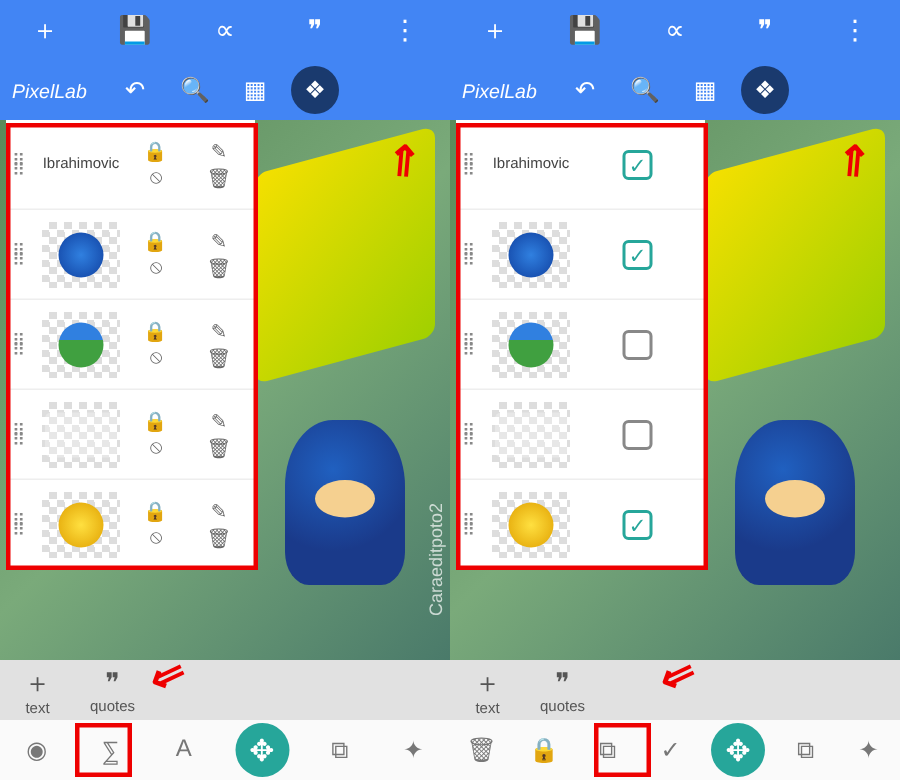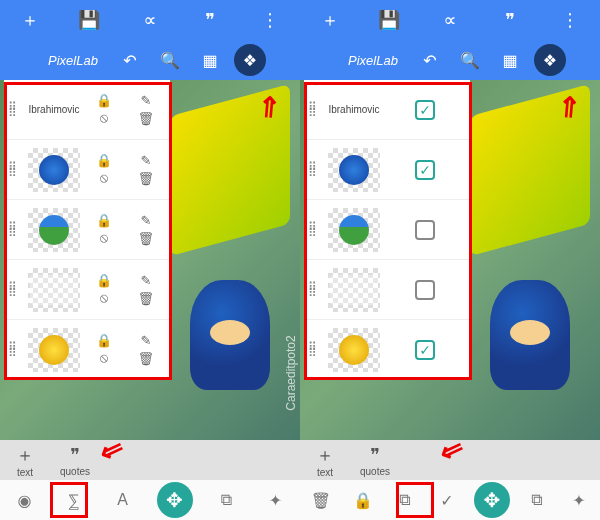--- a/index.html
+++ b/index.html
@@ -1,20 +1,20 @@
 <!DOCTYPE html>
 <html><head>
 <meta charset="utf-8">
 <style>
   * { margin: 0; padding: 0; box-sizing: border-box; }
   body { font-family: Arial, sans-serif; background: #fff; width: 600px; height: 520px; display: flex; }
   .pane { width: 300px; height: 520px; position: relative; overflow: hidden; }
   .topbar { height: 40px; background: #4285f4; display: flex; align-items: center; justify-content: space-around; color: #fff; }
   .topbar .ico { width: 24px; height: 24px; display: flex; align-items: center; justify-content: center; font-size: 18px; }
-  .subbar { height: 40px; background: #4285f4; display: flex; align-items: center; color: #fff; padding-left: 40px; }
+  .subbar { height: 40px; background: #4285f4; display: flex; align-items: center; color: #fff; }
   .subbar .brand { width: 70px; font-style: italic; font-size: 13px; padding-left: 8px; }
   .subbar .sico { width: 40px; display: flex; justify-content: center; font-size: 16px; }
   .subbar .layers-btn { width: 40px; height: 40px; display: flex; align-items: center; justify-content: center; }
   .subbar .layers-btn .circle { width: 32px; height: 32px; border-radius: 50%; background: #1a3a6e; display: flex; align-items: center; justify-content: center; font-size: 16px; }
   .canvas { position: absolute; top: 80px; left: 0; right: 0; bottom: 80px; background: linear-gradient(135deg,#5a8a5a 0%,#7aaa7a 50%,#4a7a6a 100%); }
   .canvas .accent { position: absolute; right: 10px; top: 20px; width: 120px; height: 140px; background: linear-gradient(135deg,#f5e000,#a0d000); transform: skewY(-15deg); border-radius: 8px; }
   .canvas .char { position: absolute; right: 30px; bottom: 50px; width: 80px; height: 110px; background: radial-gradient(circle at 40% 30%, #2060c0 0%, #1a3a8a 60%); border-radius: 40% 40% 20% 20%; }
   .canvas .char::before { content:""; position:absolute; top:40px; left:20px; width:40px; height:25px; background:#f5d090; border-radius:50%; }
   .panel { position: absolute; top: 80px; left: 4px; width: 166px; background: #fff; }
   .row { height: 60px; display: flex; align-items: center; border-bottom: 1px solid #eee; padding: 4px; }

